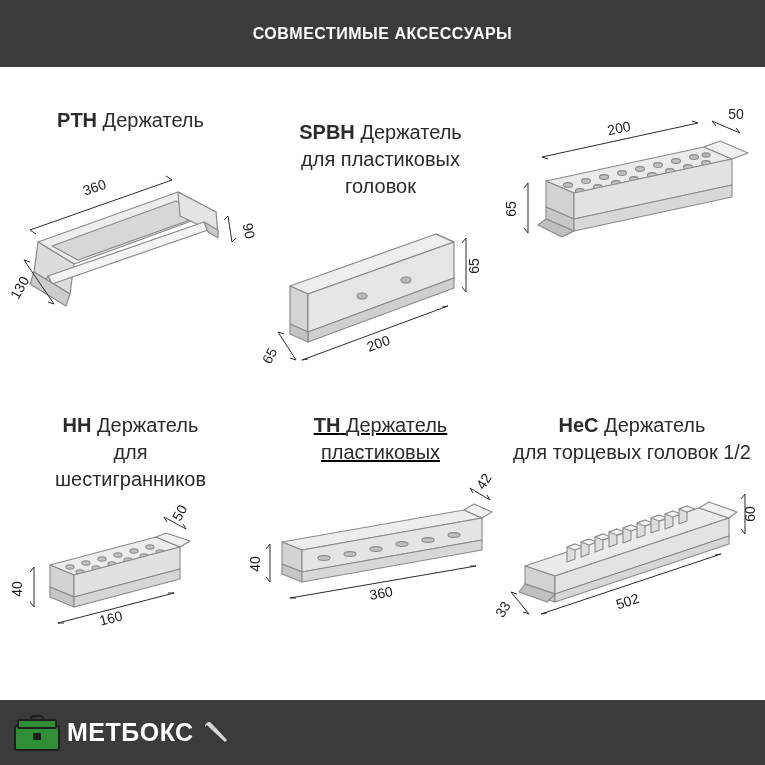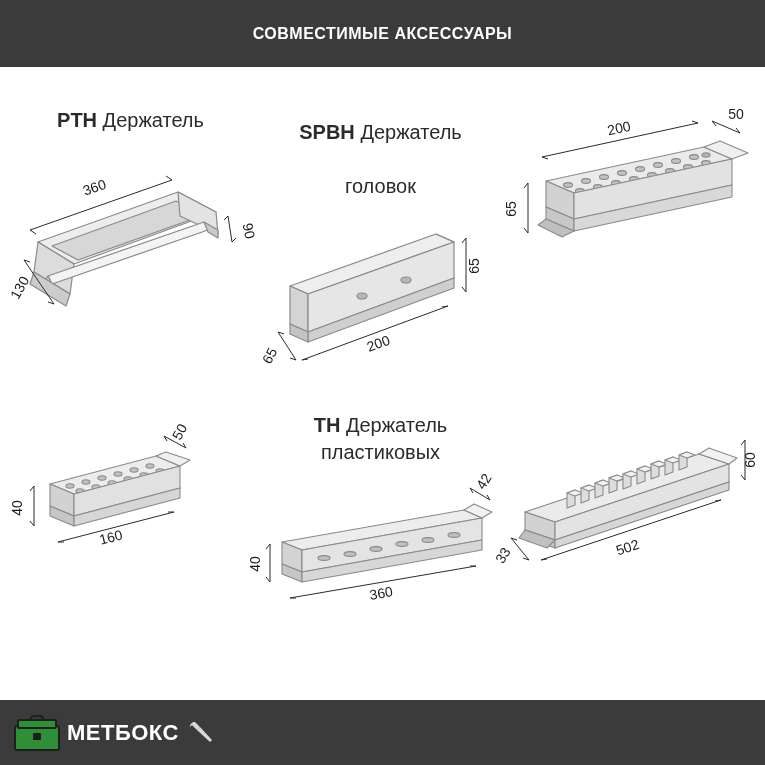--- a/index.html
+++ b/index.html
@@ -49,21 +49,21 @@
   .toolbox-handle {
     position:absolute; left:16px; top:0px; width:14px; height:7px;
     border:2px solid #1e1e1e; border-bottom:none; border-radius:4px 4px 0 0;
     background:#3b3b3b;
   }
   .toolbox-latch {
     position:absolute; left:19px; top:18px; width:8px; height:7px;
     background:#1e1e1e; border-radius:1px;
   }
   .logo-text {
-    color:#ffffff; font-size:22px; font-weight:bold; letter-spacing:0.5px;
+    color:#ffffff; font-size:25px; font-weight:bold; letter-spacing:0.5px;
   }
   .wrench {
     position:relative; width:26px; height:26px; margin-left:2px;
   }
   
   .grid {
     position:absolute; left:0; top:67px; width:765px; height:633px;
   }
   .cell { position:absolute; }
   .cell-cap {
@@ -138,21 +138,21 @@
         <text class="dim" x="236" y="98" transform="rotate(78 236 98)" text-anchor="middle">90</text>
         <text class="dim" x="16" y="156" transform="rotate(-61 16 156)" text-anchor="middle">130</text>
       </svg>
     </div>
   </div>
 
   <div class="cell" style="left:258px; top:44px; width:245px; height:290px;margin-top:8px;">
     <div class="cell-cap">
       <b>SPBH</b>
       <span>Держатель</span><br>
-      <br>
+      <span>для пластиковых</span><br>
       <span>головок</span>
     </div>
     <div class="art">
       <svg width="245" height="190" viewBox="0 0 245 190">
         <g stroke="#8a8a8a" stroke-width="1.2" stroke-linejoin="round">
 
           <polygon points="32,86 178,34 196,42 50,94" fill="#eeeeee"></polygon>
 
           <polygon points="32,86 50,94 50,132 32,124" fill="#d4d4d4"></polygon>
           <polygon points="50,94 196,42 196,78 50,132" fill="#e6e6e6"></polygon>
@@ -240,20 +240,26 @@
           <line x1="20" y1="126" x2="16" y2="121"></line>
         </g>
         <text class="dim" x="112" y="26" transform="rotate(-12 112 26)" text-anchor="middle">200</text>
         <text class="dim" x="228" y="12" text-anchor="middle">50</text>
         <text class="dim" x="8" y="102" transform="rotate(-90 8 102)" text-anchor="middle">65</text>
       </svg>
     </div>
   </div>
 
   <div class="cell" style="left:8px; top:345px; width:245px; height:280px;">
+    <div class="cell-cap">
+      <b>HH</b>
+      <span>Держатель</span><br>
+      <span>для</span><br>
+      <span>шестигранников</span>
+    </div>
     <div class="art">
       <svg width="245" height="160" viewBox="0 0 245 160">
         <g stroke="#8a8a8a" stroke-width="1.1" stroke-linejoin="round">
 
           <polygon points="42,72 148,44 172,54 66,82" fill="#ececec"></polygon>
           <g fill="#c2c2c2">
             <ellipse cx="62" cy="74" rx="4" ry="2.2"></ellipse>
               <ellipse cx="78" cy="70" rx="4" ry="2.2"></ellipse>
             <ellipse cx="94" cy="66" rx="4" ry="2.2"></ellipse>
               <ellipse cx="110" cy="62" rx="4" ry="2.2"></ellipse>
@@ -289,21 +295,21 @@
           <line x1="50" y1="130" x2="56" y2="130"></line>
           <line x1="166" y1="100" x2="160" y2="100"></line>
         </g>
         <text class="dim" x="176" y="22" transform="rotate(-62 176 22)" text-anchor="middle">50</text>
         <text class="dim" x="14" y="96" transform="rotate(-90 14 96)" text-anchor="middle">40</text>
         <text class="dim" x="104" y="130" transform="rotate(-14 104 130)" text-anchor="middle">160</text>
       </svg>
     </div>
   </div>
 
-  <div class="cell" style="left:258px; top:345px; width:245px; height:280px;">
+  <div class="cell" style="left:258px; top:345px; width:245px; height:280px;text-decoration:underline;">
     <div class="cell-cap">
       <b>TH</b>
       <span>Держатель</span><br>
       <span>пластиковых</span>
     </div>
     <div class="art">
       <svg width="245" height="160" viewBox="0 0 245 160">
         <g stroke="#8a8a8a" stroke-width="1.1" stroke-linejoin="round">
 
           <polygon points="24,76 206,44 224,52 44,84" fill="#ededed"></polygon>
@@ -340,20 +346,25 @@
           <line x1="218" y1="100" x2="212" y2="100"></line>
         </g>
         <text class="dim" x="230" y="18" transform="rotate(-58 230 18)" text-anchor="middle">42</text>
         <text class="dim" x="2" y="98" transform="rotate(-90 2 98)" text-anchor="middle">40</text>
         <text class="dim" x="124" y="132" transform="rotate(-10 124 132)" text-anchor="middle">360</text>
       </svg>
     </div>
   </div>
 
   <div class="cell" style="left:503px; top:345px; width:258px; height:280px;">
+    <div class="cell-cap">
+      <b>HeC</b>
+      <span>Держатель</span><br>
+      <span>для торцевых головок 1/2</span>
+    </div>
     <div class="art">
       <svg width="258" height="160" viewBox="0 0 258 160">
         <g stroke="#8a8a8a" stroke-width="1.1" stroke-linejoin="round">
 
           <polygon points="22,100 196,42 226,52 52,110" fill="#ebebeb"></polygon>
 
           <g fill="#dddddd">
             <polygon points="64,96 72,93 72,78 64,81"></polygon>
               <polygon points="64,81 72,78 80,81 72,84" fill="#f2f2f2"></polygon>
             <polygon points="78,91 86,88 86,73 78,76"></polygon>

